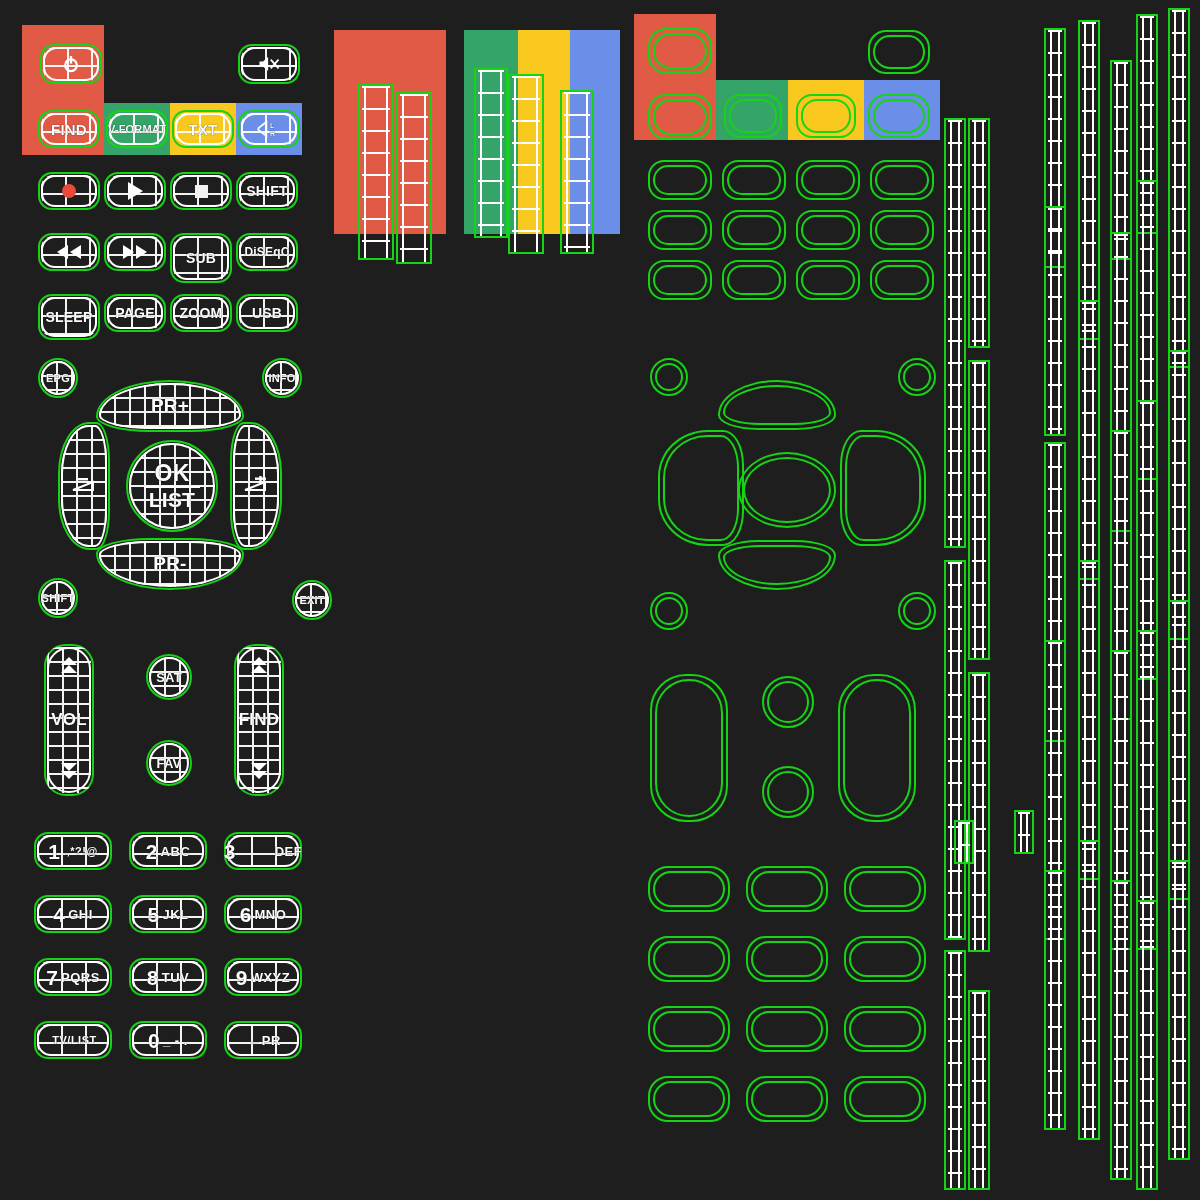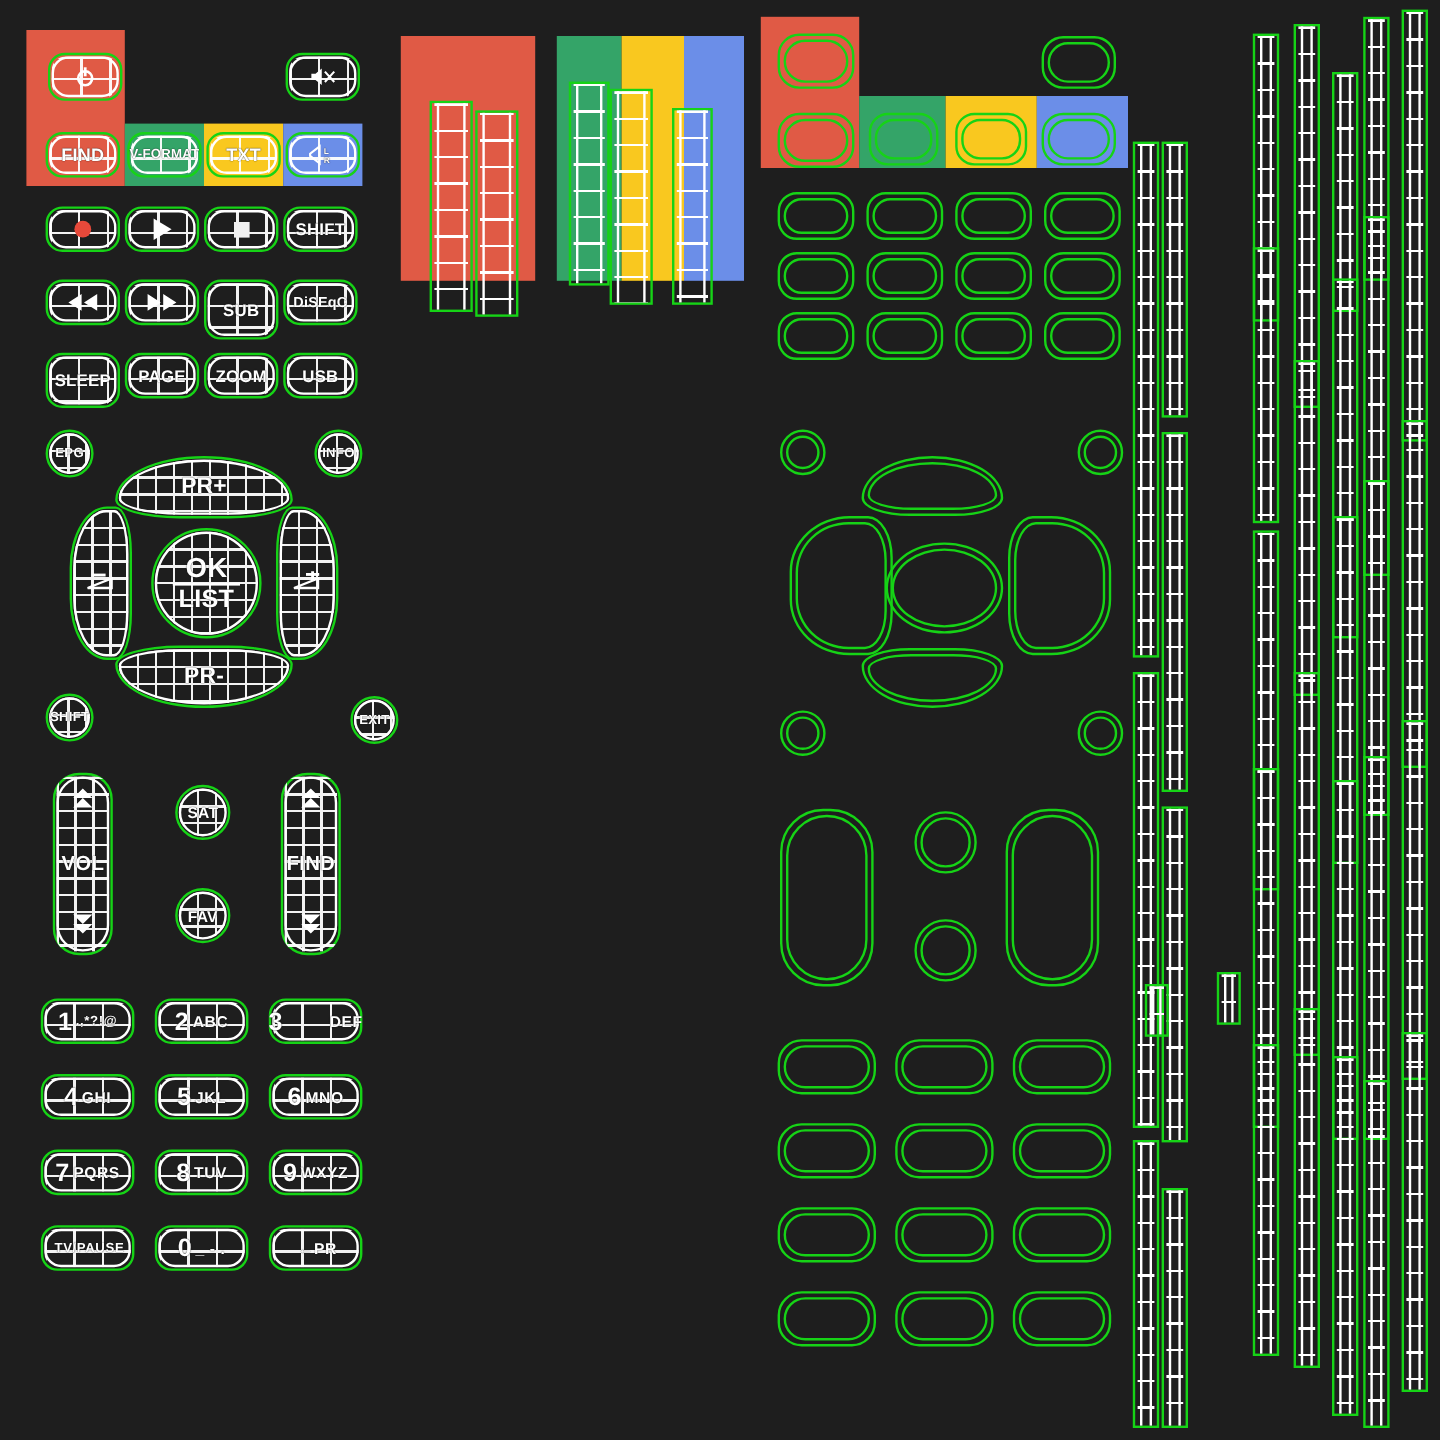--- a/index.html
+++ b/index.html
@@ -433,21 +433,21 @@
           <div class="lbl">
             <span class="num">9</span>
             <span class="sub" style="font-size:13px;">WXYZ</span>
           </div>
         </div>
         <div class="key rnd" style="left: 34px; top: 1021px; width: 78px; height: 38px;">
           <div class="shell"></div>
           <div class="mesh"></div>
           <div class="inner"></div>
           <div class="lbl">
-            <span class="sub" style="font-size:11px;">TV/PAUSE</span>
+            <span class="sub" style="font-size:11px;">TV/LIST</span>
           </div>
         </div>
         <div class="key rnd" style="left: 129px; top: 1021px; width: 78px; height: 38px;">
           <div class="shell"></div>
           <div class="mesh"></div>
           <div class="inner"></div>
           <div class="lbl">
             <span class="num">0</span>
             <span class="sub" style="font-size:13px;">_ - .</span>
           </div>

